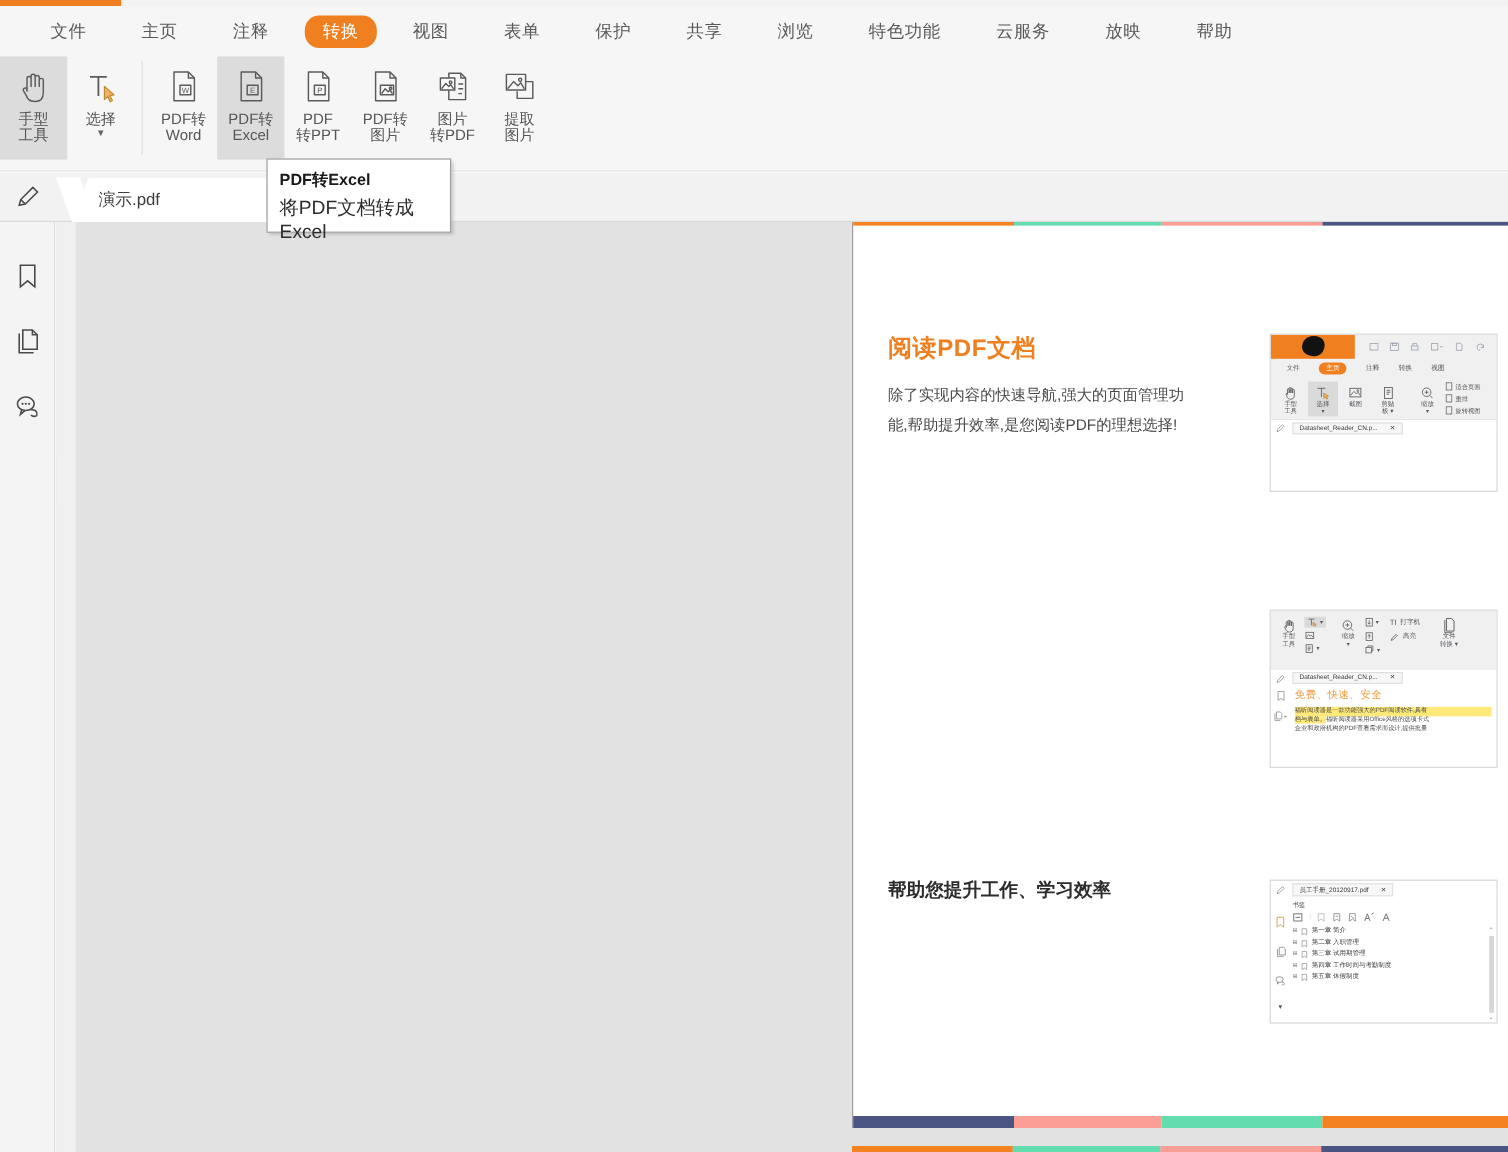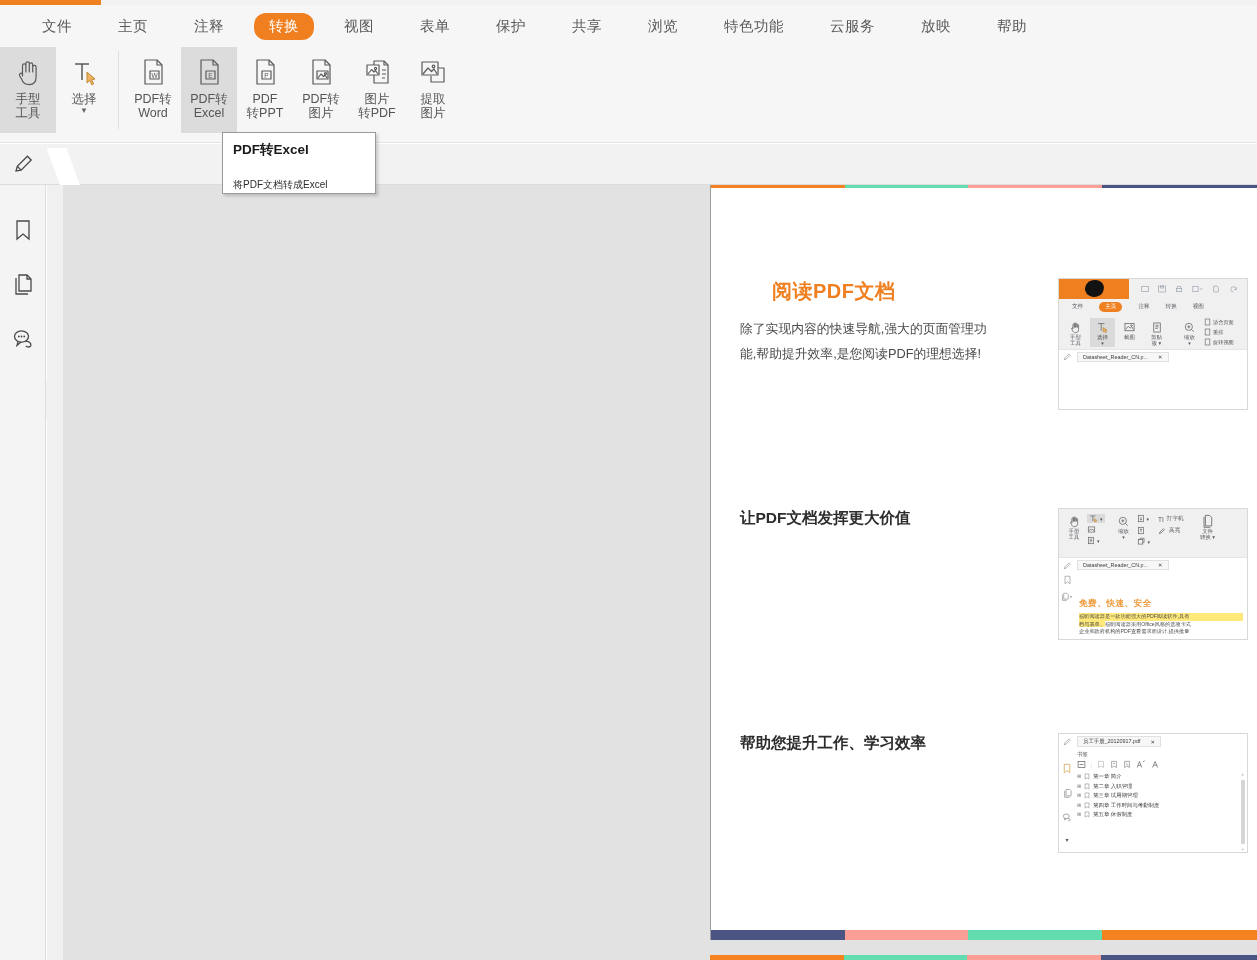--- a/index.html
+++ b/index.html
@@ -81,21 +81,21 @@
     position: absolute;
     left: 222px; top: 132px;
     width: 154px; height: 62px;
     background: #ffffff;
     border: 1px solid #9a9a9a;
     box-shadow: 2px 2px 3px rgba(0,0,0,0.18);
     padding: 7px 10px;
     z-index: 50;
   }
   .tooltip .tt-title { font-size: 13.5px; font-weight: bold; color: #1a1a1a; line-height: 20px; }
-  .tooltip .tt-desc { font-size: 10px; color: #2b2b2b; line-height: 20px; margin-top: 15px; }
+  .tooltip .tt-desc { font-size: 16px; color: #2b2b2b; line-height: 20px; margin-top: 4px; }
 
   
   .tabbar {
     position: absolute; top: 144px; left: 0;
     width: 1257px; height: 41px;
     background: #f2f2f2;
     border-bottom: 1px solid #dcdcdc;
   }
   .tab-pencil {
     position: absolute; left: 10px; top: 6px;
@@ -178,21 +178,21 @@
     position: absolute; left: 663px; top: 770px;
     width: 547px; height: 6px;
     display: flex;
   }
   .page-next-bar span { height: 6px; }
 
   
   .sec { position: absolute; left: 29px; width: 500px; }
   .sec-h1 {
     font-size: 20px; font-weight: bold; color: #ef7f1f;
-    letter-spacing: 0.5px; line-height: 26px; margin-left: 32px;
+    letter-spacing: 0.5px; line-height: 26px;
   }
   .sec-h2 {
     font-size: 15.5px; font-weight: bold; color: #2c2c2c;
     line-height: 24px; margin-top: 8px;
   }
   .sec-p {
     font-size: 12.8px; color: #4a4a4a;
     line-height: 25px; margin-top: 12px;
     width: 248px;
   }
@@ -248,21 +248,21 @@
     padding: 1px 5px; font-size: 5.4px; color: #3b3b3b;
     display: flex; align-items: center; gap: 10px;
   }
   .m-body { display: flex; height: 100%; }
   .m-rail {
     width: 16px; display: flex; flex-direction: column;
     align-items: center; padding-top: 3px; gap: 7px;
     color: #8a8a8a;
   }
   .m-content { flex: 1; padding: 2px 4px; }
-  .m-orange-title { color: #ef9a3c; font-size: 8.6px; font-weight: bold; letter-spacing: 0.5px; margin-top: 24px; }
+  .m-orange-title { color: #ef9a3c; font-size: 8.6px; font-weight: normal; letter-spacing: 0.5px; }
   .m-hl { background: #ffe97a; color: #4a4a4a; font-size: 5.2px; line-height: 7.5px; }
   .m-txt { font-size: 5.2px; color: #4a4a4a; line-height: 7.5px; }
   .m-bm-label { font-size: 5.4px; color: #4d4d4d; padding: 2px 0 2px 2px; }
   .m-bm-tools { display: flex; align-items: center; gap: 5px; color: #8e8e8e; padding-left: 2px; }
   .m-bm-item { display: flex; align-items: center; gap: 3px; font-size: 5.4px; color: #3b3b3b; line-height: 9.5px; }
   .m-scroll { width: 4px; background: #d6d6d6; }
 
   svg { display: block; }
 </style>
 </head>
@@ -398,20 +398,23 @@
   </div>
 
   <div class="tabbar">
     <div class="tab-pencil">
       <svg width="24" height="24" viewBox="0 0 24 24" fill="none" stroke="#4a4a4a" stroke-width="1.3">
         <path d="M4 19 L5.3 14.3 L15.4 4.2 L19.2 8 L9.1 18.1 Z"></path>
         <path d="M5.3 14.3 L9.1 18.1"></path>
       </svg>
     </div>
     <div class="tab-slant"></div>
+    <div class="doc-tab">
+      <span>演示.pdf</span>
+    </div>
   </div>
 
   <div class="leftrail">
     <div style="height:18px"></div>
     <div class="rail-ico">
       <svg width="22" height="24" viewBox="0 0 22 24" fill="none" stroke="#4a4a4a" stroke-width="1.3">
         <path d="M5 3 H17 V21 L11 16 L5 21 Z"></path>
       </svg>
     </div>
     <div class="rail-ico">
@@ -567,21 +570,20 @@
               </svg>
             <div class="m-filetab">
               <span>Datasheet_Reader_CN.p...</span>
               <span style="font-weight:bold">✕</span>
             </div>
           </div>
         </div>
       </div>
 
       <div class="sec" style="top:320px">
-        <div class="sec-h2">让PDF文档发挥更大价值</div>
 
         <div class="mini m2">
           <div class="m-tools" style="height:48px; align-items:flex-start">
             <div class="m-tool" style="width:22px">
               <div class="g">
                   <svg width="13" height="13" viewBox="0 0 20 20" fill="none" stroke="#5a5a5a" stroke-width="1.1">
                     <path d="M6 12 V5.5 a1.1 1.1 0 0 1 2.2 0 V10 V4 a1.1 1.1 0 0 1 2.2 0 V10 V4.8 a1.1 1.1 0 0 1 2.2 0 V10 V6.5 a1.1 1.1 0 0 1 2.2 0 V13 c0 3.5-2 5-4.6 5 -2.6 0-4.2-1.3-4.8-3.4 L4.3 12.2 a1.1 1.1 0 0 1 1.7-1.4 Z"></path>
                   </svg>
                 </div>
               <div>手型<br>工具</div>

